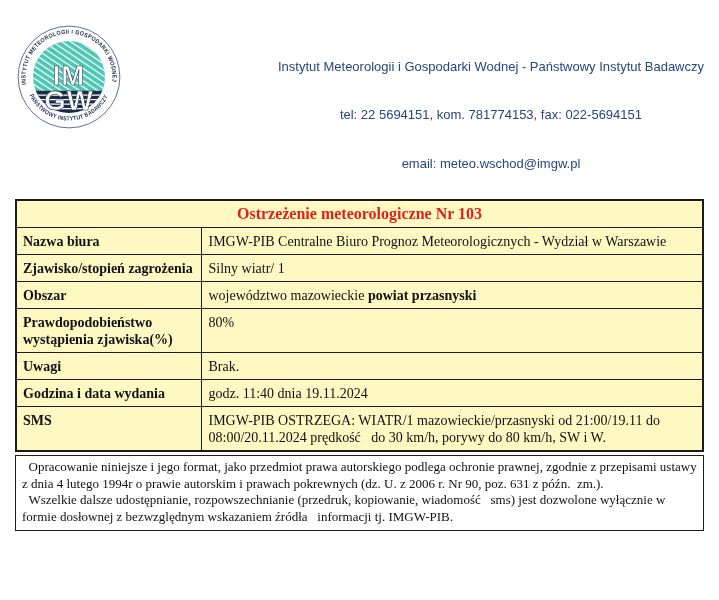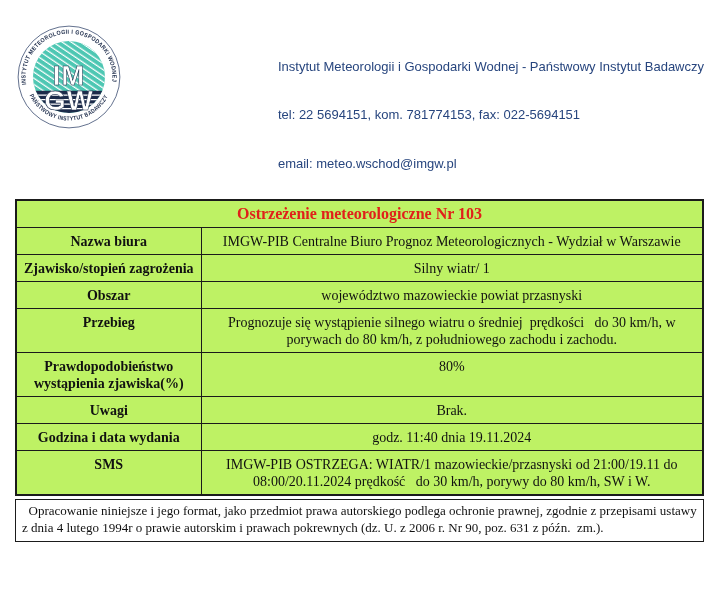--- a/index.html
+++ b/index.html
@@ -19,42 +19,41 @@
     font-family:"Liberation Serif", serif;
     color:#111;
   }
   
   .header{
     position:absolute;top:24px;left:16px;right:15px;
     display:flex;justify-content:space-between;align-items:flex-start;
   }
   .logo{width:106px;height:106px;flex:0 0 auto;}
   .org{
-    text-align:left;
+    text-align:center;
     font-family:"Liberation Sans", sans-serif;
     color:var(--navy);
     font-size:13px;line-height:16.3px;
     white-space:pre;
     margin-top:2px;
   }
   .org .bold{font-weight:bold;}
   
   .doc{position:absolute;top:199px;left:15px;width:689px;}
   table.warn{
     width:100%;
     border-collapse:collapse;
     table-layout:fixed;
     border:2px solid var(--ink);
-    background:#bef264;
+    background:#fef9c3;
   }
   table.warn td{
     border:1px solid var(--ink);
     vertical-align:top;
     overflow:hidden;
-    text-align:center;
   }
   tr.title-row td{
     text-align:center;
     font-weight:bold;
     font-size:16px;
     line-height:20px;
     padding:3px 4px;
     color:var(--red);
   }
   td.lbl{
@@ -65,21 +64,21 @@
     padding:4.5px 6px;
     white-space:pre;
   }
   td.val{
     font-size:14px;
     line-height:17px;
     padding:4.5px 7px;
     white-space:pre-wrap;
     margin-left:20px;
   }
-  td.val b{font-weight:normal;}
+  td.val b{font-weight:bold;}
   
   .footer-box{
     border:1.5px solid var(--ink);
     margin-top:3px;
     padding:3px 6px 5px 6px;
     font-size:13px;
     line-height:16.5px;
   }
   .footer-box .para{white-space:pre-wrap;}
   
@@ -159,24 +158,20 @@
           </tr>
           <tr>
             <td class="lbl">Zjawisko/stopień zagrożenia</td>
             <td class="val"><span>Silny wiatr/ 1</span></td>
           </tr>
           <tr>
             <td class="lbl">Obszar</td>
             <td class="val"><span>województwo mazowieckie </span><b>powiat przasnyski</b></td>
           </tr>
           <tr>
-            <td class="lbl">Przebieg</td>
-            <td class="val"><span>Prognozuje się wystąpienie silnego wiatru o średniej  prędkości   do 30 km/h, w porywach do 80 km/h, z południowego zachodu i zachodu.</span></td>
-          </tr>
-          <tr>
             <td class="lbl">Prawdopodobieństwo
 wystąpienia zjawiska(%)</td>
             <td class="val"><span>80%</span></td>
           </tr>
           <tr>
             <td class="lbl">Uwagi</td>
             <td class="val"><span>Brak.</span></td>
           </tr>
           <tr>
             <td class="lbl">Godzina i data wydania</td>
@@ -185,16 +180,17 @@
           <tr>
             <td class="lbl">SMS</td>
             <td class="val"><span>IMGW-PIB OSTRZEGA: WIATR/1 mazowieckie/przasnyski od 21:00/19.11 do
 08:00/20.11.2024 prędkość   do 30 km/h, porywy do 80 km/h, SW i W.</span></td>
           </tr>
         </tbody>
     </table>
 
     <div class="footer-box">
       <div class="para">  Opracowanie niniejsze i jego format, jako przedmiot prawa autorskiego podlega ochronie prawnej, zgodnie z przepisami ustawy z dnia 4 lutego 1994r o prawie autorskim i prawach pokrewnych (dz. U. z 2006 r. Nr 90, poz. 631 z późn.  zm.).</div>
+      <div class="para">  Wszelkie dalsze udostępnianie, rozpowszechnianie (przedruk, kopiowanie, wiadomość   sms) jest dozwolone wyłącznie w formie dosłownej z bezwzględnym wskazaniem źródła   informacji tj. IMGW-PIB.</div>
     </div>
   </div>
 
 </div>
 
 </body></html>

